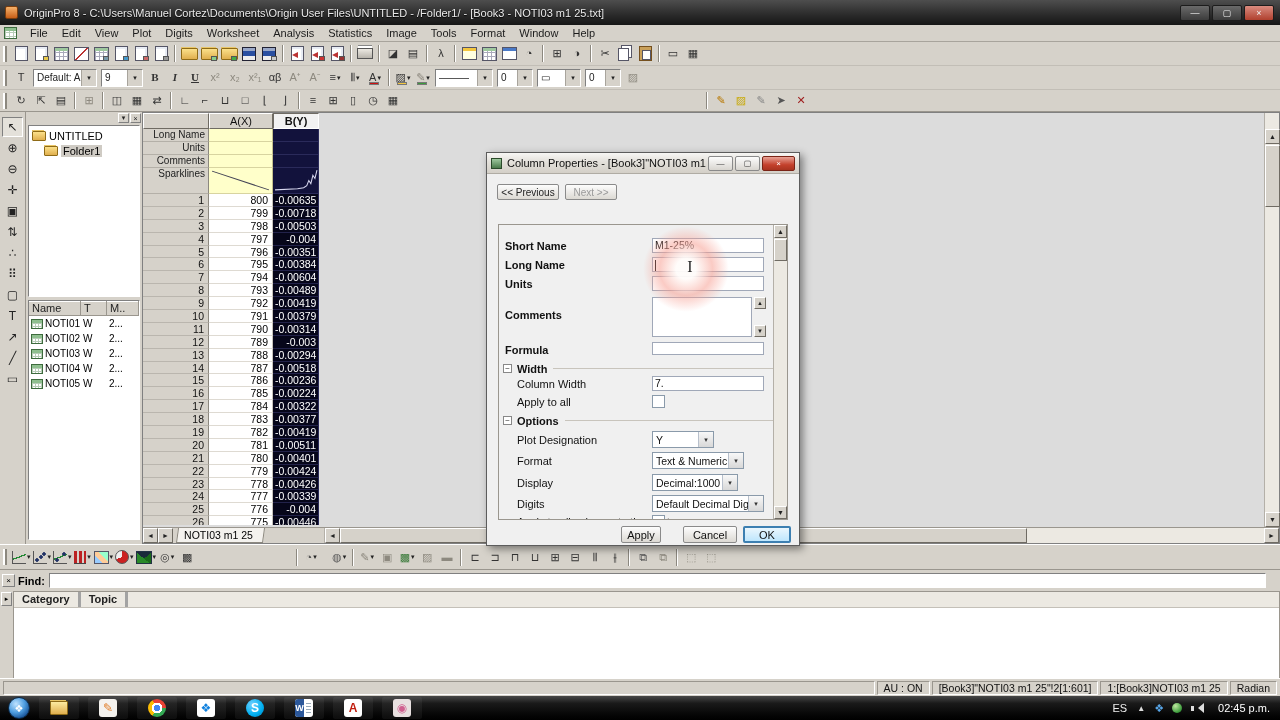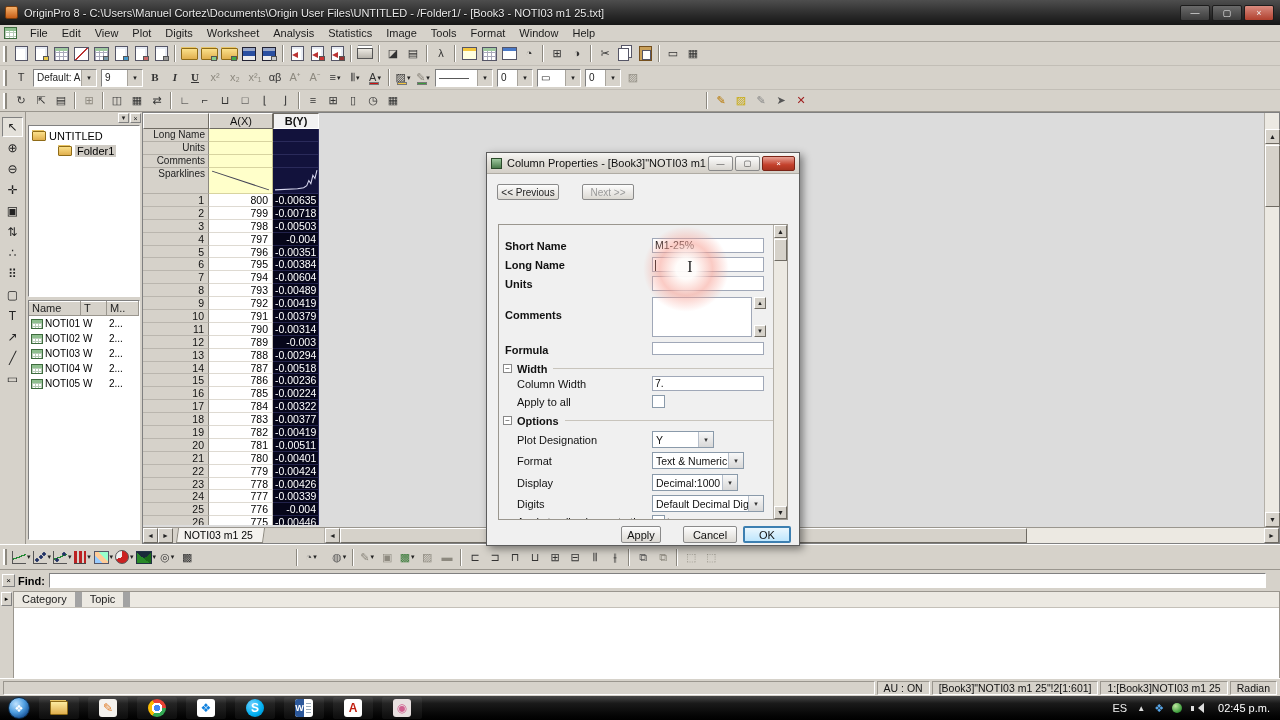--- a/index.html
+++ b/index.html
@@ -100,21 +100,21 @@
   
   #pe { position:absolute; left:26px; top:0; width:116px; height:100%; background:#d6d2ca; }
   .pe-top { height:12px; display:flex; justify-content:flex-end; align-items:center; padding-right:1px; }
   .pe-top .tb { width:11px; height:10px; margin-left:1px; background:#d6d2ca; border:1px solid; border-color:#fff #808080 #808080 #fff;
     font-size:7px; display:flex; align-items:center; justify-content:center; color:#222; }
   .pe-tree { position:absolute; left:2px; top:13px; width:112px; height:172px; background:#fff;
     border:1px solid; border-color:#808080 #fff #fff #808080; padding:2px 0; overflow:hidden; }
   .tree-item { display:flex; align-items:center; height:15px; white-space:nowrap; }
   .tree-item .fico { width:14px; height:10px; margin:0 3px; border:1px solid #8f6b17; border-radius:1px;
     background:linear-gradient(#fbe08a,#e0af4e); box-shadow:-1px -2px 0 -1px #e8c566; flex:none; }
-  .tree-item.child { padding-left:26px; }
+  .tree-item.child { padding-left:12px; }
   .tree-item.child .lbl { background:#cfcbc4; padding:0 2px; }
   .pe-list { position:absolute; left:2px; top:188px; width:112px; bottom:4px; background:#fff;
     border:1px solid; border-color:#808080 #fff #fff #808080; overflow:hidden; }
   .pl-head { display:flex; height:15px; background:#d6d2ca; border-bottom:1px solid #9a968e; }
   .pl-head span { border-right:1px solid #9a968e; padding:1px 3px; color:#222; box-shadow:inset 0 1px 0 #fff; }
   .pl-h-name { width:52px; } .pl-h-t { width:26px; } .pl-h-m { flex:1; }
   .pl-row { display:flex; height:15px; align-items:center; }
   .pl-row .wico { width:12px; height:10px; margin:0 2px; border:1px solid #3d6b3d; flex:none;
     background: linear-gradient(#8fbf8f 0 3px, transparent 3px),
       repeating-linear-gradient(90deg,#b8cdb8 0 1px,transparent 1px 3px),
@@ -171,21 +171,21 @@
   #findbar .flabel { font-weight:bold; margin-right:4px; }
   #findbar input { flex:1; height:15px; margin-right:14px; border:1px solid; border-color:#808080 #fff #fff #808080;
     background:#fff; font-size:11px; padding:0 3px; font-family:"Liberation Sans",sans-serif; }
   
   #helppane { position:absolute; left:0; top:591px; width:100%; height:87px; background:#d6d2ca; }
   #helppane .strip { position:absolute; left:0; top:0; width:13px; height:100%; }
   #helppane .strip .sb { width:11px; height:14px; margin:1px; background:#d6d2ca; border:1px solid; border-color:#fff #808080 #808080 #fff;
     font-size:7px; display:flex; align-items:center; justify-content:center; }
   .hp-panel { position:absolute; left:13px; top:0; right:0; height:100%; background:#fff; border:1px solid #9a968e; }
   .hp-head { display:flex; height:16px; background:#ece9e2; border-bottom:1px solid #c4c0b8; }
-  .hp-head span { padding:1px 8px; border-right:7px solid #a3a3a3; color:#222; }
+  .hp-head span { padding:1px 8px; border-right:3px solid #a3a3a3; color:#222;font-weight:bold; }
   
   #statusbar { position:absolute; left:0; top:678px; width:100%; height:18px; background:#d6d2ca; border-top:1px solid #fff; display:flex; align-items:center; padding:0 2px; }
   .seg { height:14px; margin:0 1px; border:1px solid; border-color:#9a968e #fff #fff #9a968e; display:flex; align-items:center; justify-content:center; padding:0 6px; font-size:10.5px; color:#111; white-space:nowrap; }
   .seg.fill { flex:1; }
   
   #taskbar { position:absolute; left:0; top:696px; width:100%; height:24px;
     background:linear-gradient(#484848,#1a1a1a 30%,#050505 80%,#000); display:flex; align-items:center; }
   .orb { width:22px; height:22px; margin:0 9px 0 8px; border-radius:50%;
     background:radial-gradient(circle at 35% 30%, #bfe3ff, #4f9ee0 45%, #1d5a9e 75%, #0c2f56); border:1px solid #0a2a4a;
     display:flex; align-items:center; justify-content:center; color:#fff; font-size:10px; }
@@ -224,21 +224,21 @@
   .dlg-title { height:21px; background:linear-gradient(#f7f6f4,#e3e0da 45%,#d4d0c8); border-bottom:1px solid #b0aca4;
     display:flex; align-items:center; padding:0 4px; }
   .dlg-title .dico { width:11px; height:11px; background:linear-gradient(#9ec89e,#4a7a4a); border:1px solid #2a4a2a; margin-right:5px; }
   .dlg-title .dtext { flex:1; font-size:11px; color:#111; white-space:nowrap; overflow:hidden; }
   .dlg-title .db { width:25px; height:15px; margin-left:2px; border:1px solid #8a8a8a; border-radius:2px;
     background:linear-gradient(#fdfdfd,#d8d5cf); display:flex; align-items:center; justify-content:center; font-size:8px; color:#333; }
   .dlg-title .db.close { width:33px; background:linear-gradient(#e8a296,#c4412c 60%,#a83420); border-color:#7a2416; color:#fff; }
   .navbtn { position:absolute; height:16px; border:1px solid #8a8a8a; border-radius:2px;
     background:linear-gradient(#fdfdfd,#dcd9d3); font-size:10px; display:flex; align-items:center; justify-content:center; color:#222; }
   #btn-prev { left:10px; top:31px; width:62px; }
-  #btn-next { left:78px; top:31px; width:52px; color:#9a9a9a;margin-left:17px; }
+  #btn-next { left:78px; top:31px; width:52px; color:#9a9a9a; }
   .dtabs { position:absolute; left:10px; top:55px; right:12px; height:16px; display:flex; border-bottom:1px solid #9a968e; }
   .dtab { padding:1px 8px; border:1px solid #9a968e; border-bottom:none; border-radius:2px 2px 0 0; margin-right:2px;
     background:#e2dfd9; font-size:10.5px; color:#222; }
   .dtab.active { background:#f0f0f0; position:relative; top:1px; border-color:#8a8a8a; }
   .dcontent { position:absolute; left:11px; top:71px; width:290px; height:296px; background:#f0f0f0;
     border:1px solid #9a968e; overflow:hidden; }
   .dscroll { position:absolute; right:0; top:0; width:14px; height:100%; background:#ece9e2; border-left:1px solid #b4b0a8; }
   .dscroll .sbtn { width:13px; height:13px; }
   .dscroll .thumb { position:absolute; top:14px; width:13px; height:22px; background:#d6d2ca; border:1px solid; border-color:#fff #6f6b63 #6f6b63 #fff; }
   .dscroll .down { position:absolute; bottom:0; }

